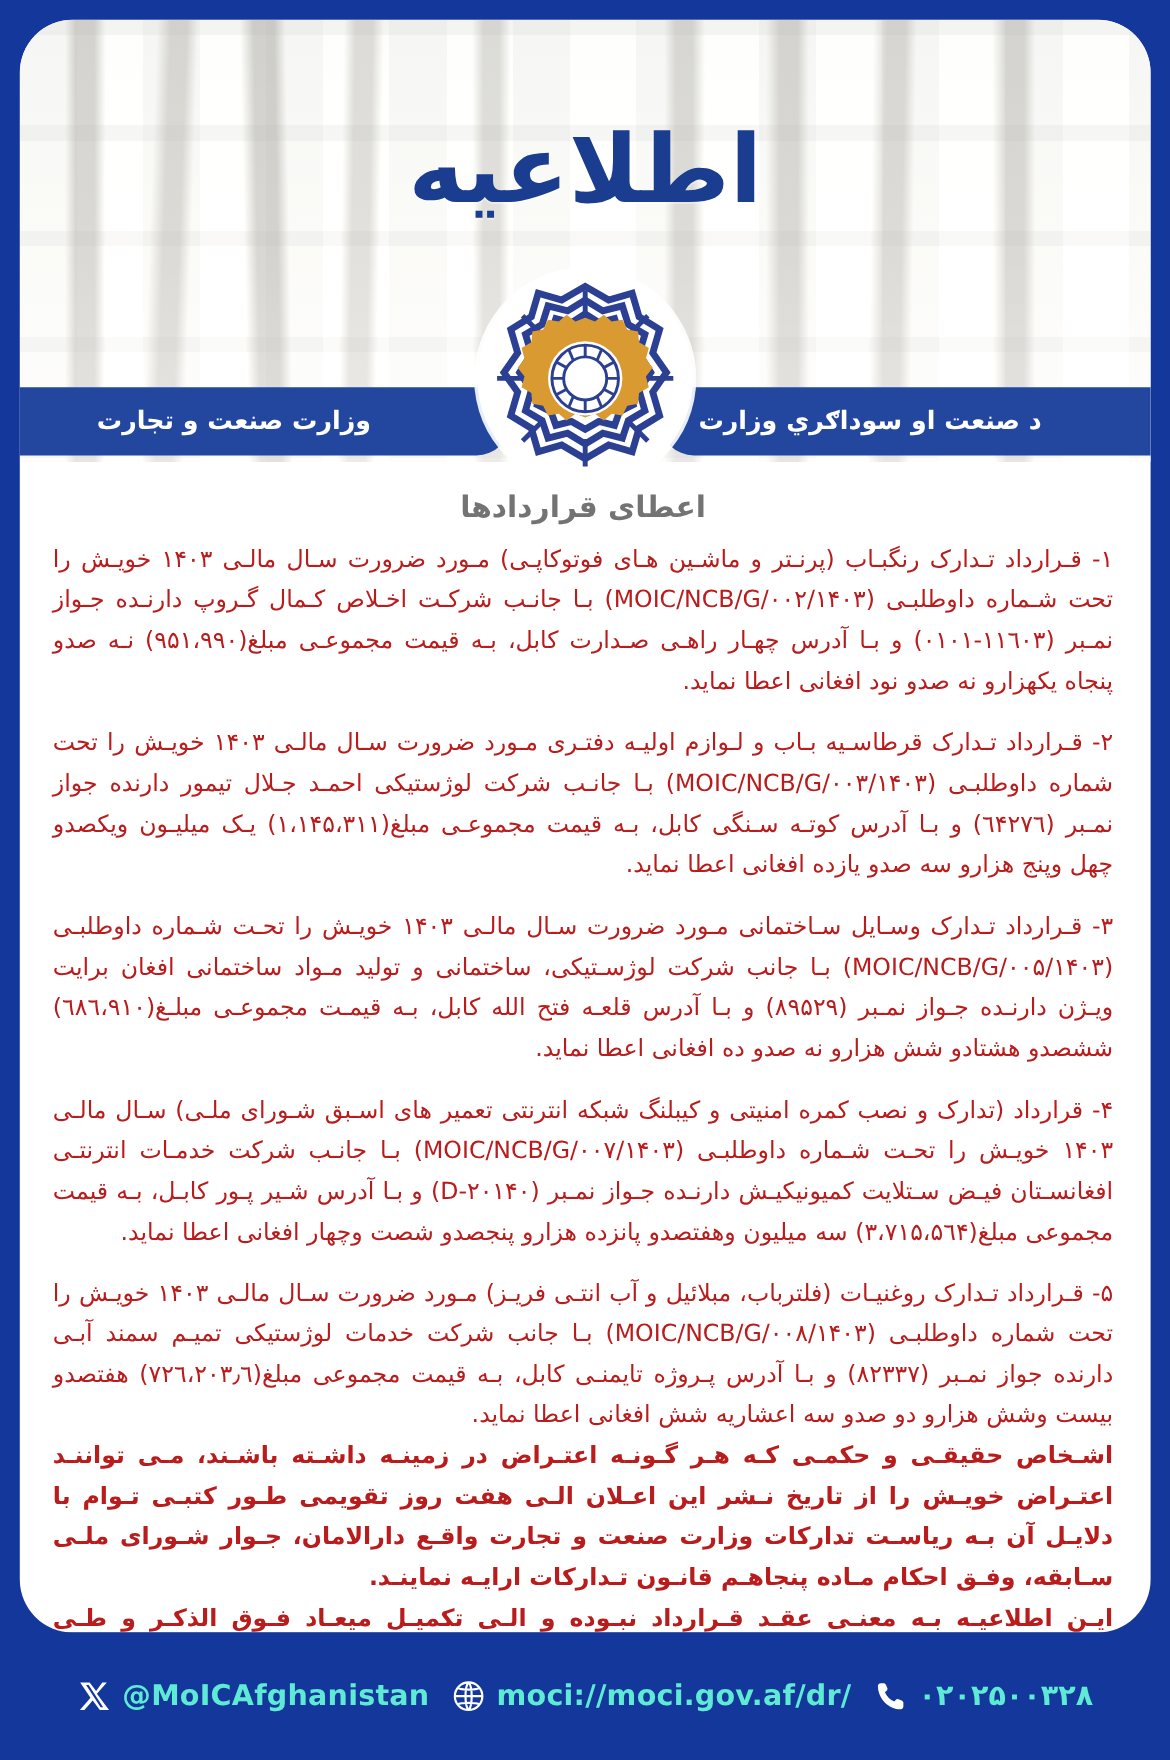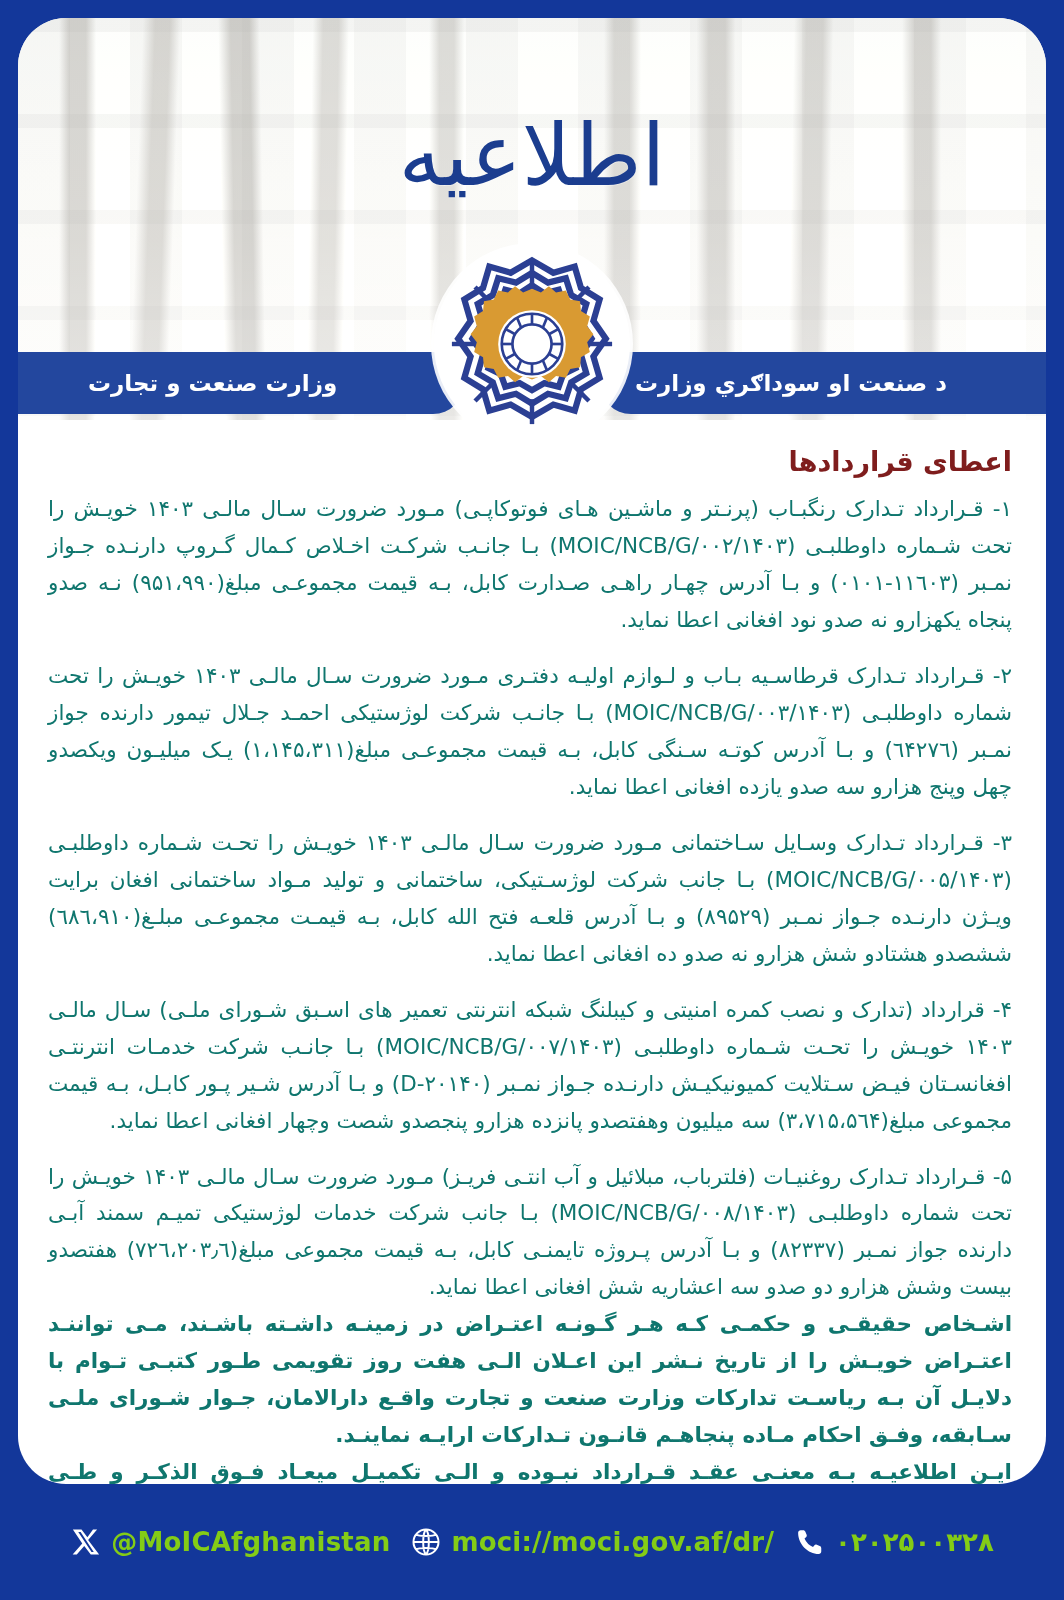--- a/index.html
+++ b/index.html
@@ -61,21 +61,21 @@
   }
 
   
   .main-title {
     position: absolute;
     top: 112px;
     left: 0;
     right: 0;
     text-align: center;
     font-size: 86px;
-    font-weight: normal;
+    font-weight: bold;
     color: #1b3d8f;
     letter-spacing: -1px;
     line-height: 1;
     z-index: 6;
     text-shadow: 0 1px 0 rgba(255,255,255,0.35);
   }
 
   
   .bar {
     position: absolute;
@@ -131,30 +131,30 @@
     right: 18px;
     bottom: 116px;
     background: #ffffff;
     border-radius: 0 0 48px 48px;
     padding: 26px 34px 10px 30px;
     z-index: 3;
     overflow: hidden;
   }
 
   .section-title {
-    color: #7f1d1d;
+    color: #737373;
     font-size: 27px;
     font-weight: bold;
-    text-align: right;
+    text-align: center;
     margin-bottom: 14px;
     letter-spacing: -0.2px;
   }
 
   .para {
-    color: #0f766e;
+    color: #b91c1c;
     font-size: 21.5px;
     line-height: 1.72;
     text-align: justify;
     text-align-last: right;
     margin-bottom: 19px;
     font-weight: 500;
     direction: rtl;
   }
   .para.tight { margin-bottom: 0; }
   .para.follow { margin-bottom: 0; margin-top: 0; font-weight: bold; }
@@ -171,21 +171,21 @@
     align-items: center;
     justify-content: center;
     gap: 20px;
     direction: ltr;
     z-index: 5;
   }
   .footer-item {
     display: flex;
     align-items: center;
     gap: 9px;
-    color: #84cc16;
+    color: #5eead4;
     font-size: 26px;
     font-weight: bold;
     letter-spacing: 0.2px;
   }
   .footer-icon {
     display: inline-flex;
     align-items: center;
     justify-content: center;
     width: 32px;
     height: 32px;

